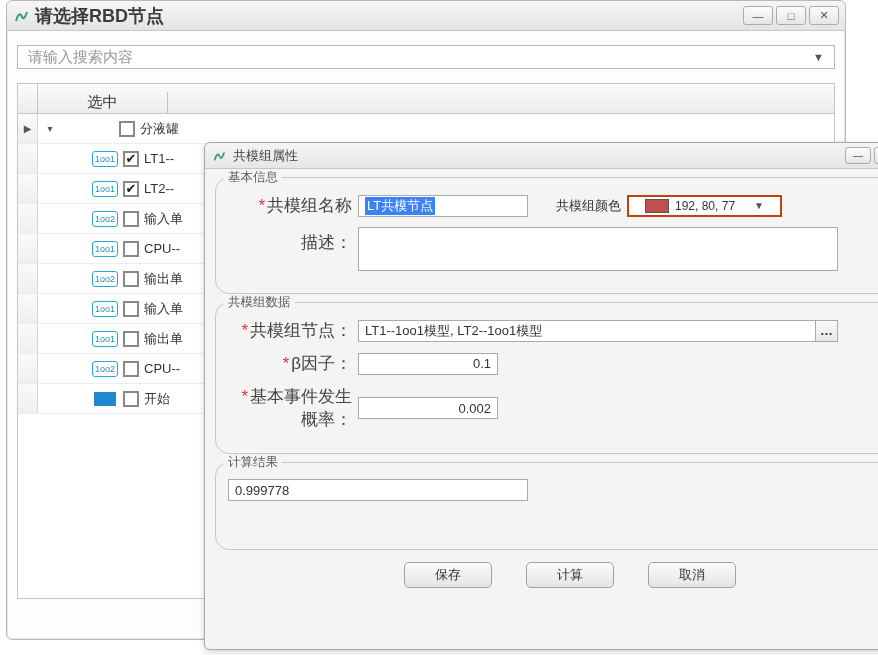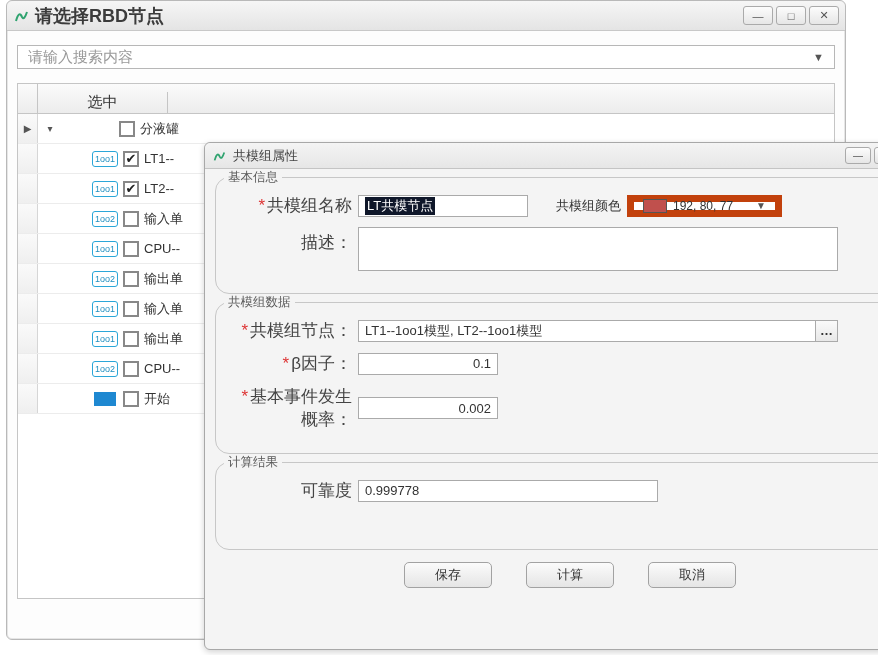--- a/index.html
+++ b/index.html
@@ -194,21 +194,21 @@
   .form-field {
     height: 22px;
     border: 1px solid #aaa;
     background: #fff;
     font-size: 13px;
     padding: 0 6px;
     display: flex; align-items: center;
   }
   .field-name { width: 170px; }
   .field-name .selval {
-    background: #0f172a; color: #fff;
+    background: #3b82f6; color: #fff;
     padding: 0 2px;
   }
   .field-nodes { width: 480px; position: relative; }
   .field-nodes .ellipsis {
     position: absolute; right: 0; top: 0;
     width: 22px; height: 100%;
     border-left: 1px solid #aaa;
     display: flex; justify-content: center; align-items: center;
     background: linear-gradient(#fafafa,#e8e8e8);
     font-weight: bold;
@@ -216,24 +216,24 @@
   }
   .field-num { width: 140px; justify-content: flex-end; padding-right: 6px; }
   .field-reliab { width: 300px; }
 
   .color-row-right {
     display: flex; align-items: center; gap: 6px;
     margin-left: 28px;
   }
   .color-combo {
     height: 22px; width: 155px;
-    border: 7px solid #c2410c;
-    background: #fff;
-    display: flex; align-items: center;
-    padding: 0 9px;
+    border: 2px solid #c2410c;
+    background: #fff;
+    display: flex; align-items: center;
+    padding: 0 16px;
     font-size: 12px;
   }
   .color-swatch {
     width: 24px; height: 14px;
     border: 1px solid #555;
     background: #c0504d;
     margin-right: 6px;
   }
   .color-combo .arrow { margin-left: auto; font-size: 10px; color: #555; }
 
@@ -464,21 +464,20 @@
             <span>0.002</span>
           </div>
         </div>
       </div>
     </div>
 
     <div class="group" style="height:88px;">
       <div class="group-title">计算结果</div>
       <div class="group-body">
         <div class="form-row">
-          <div class="form-label">可靠度</div>
           <div class="form-field field-reliab">
             <span>0.999778</span>
           </div>
         </div>
       </div>
     </div>
 
     <div class="btnbar">
       <div class="btn">保存</div>
       <div class="btn">计算</div>

